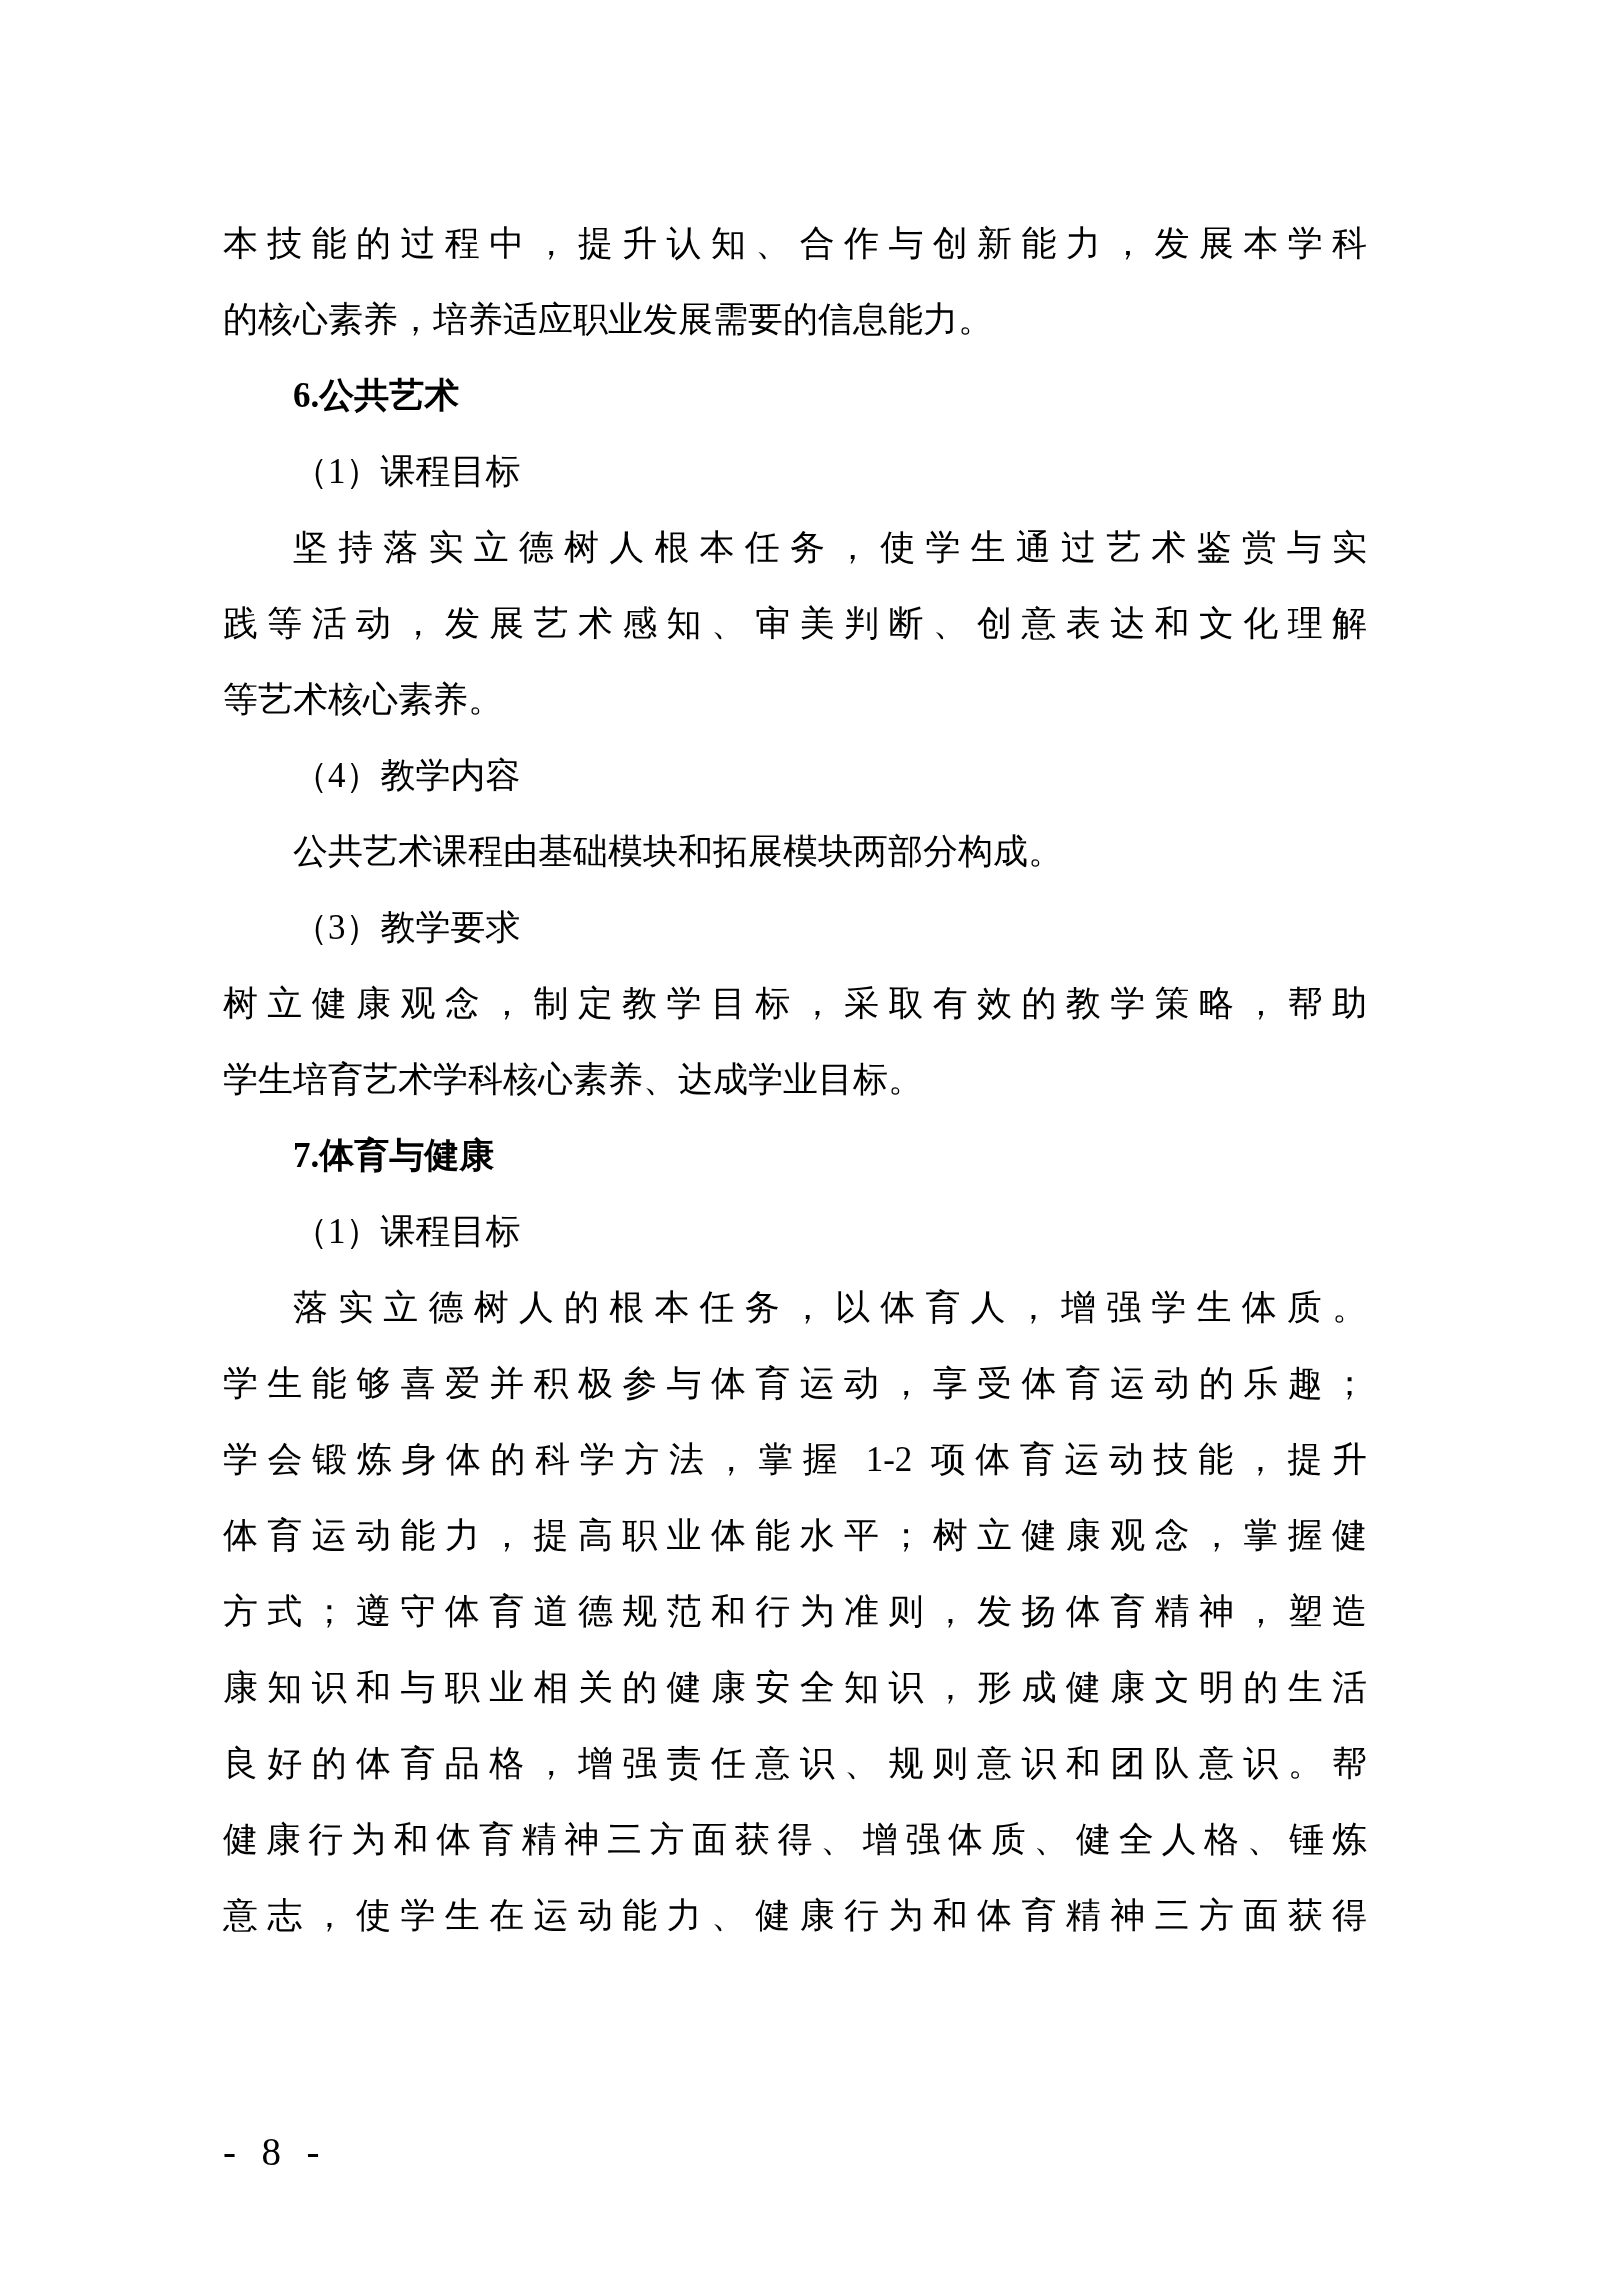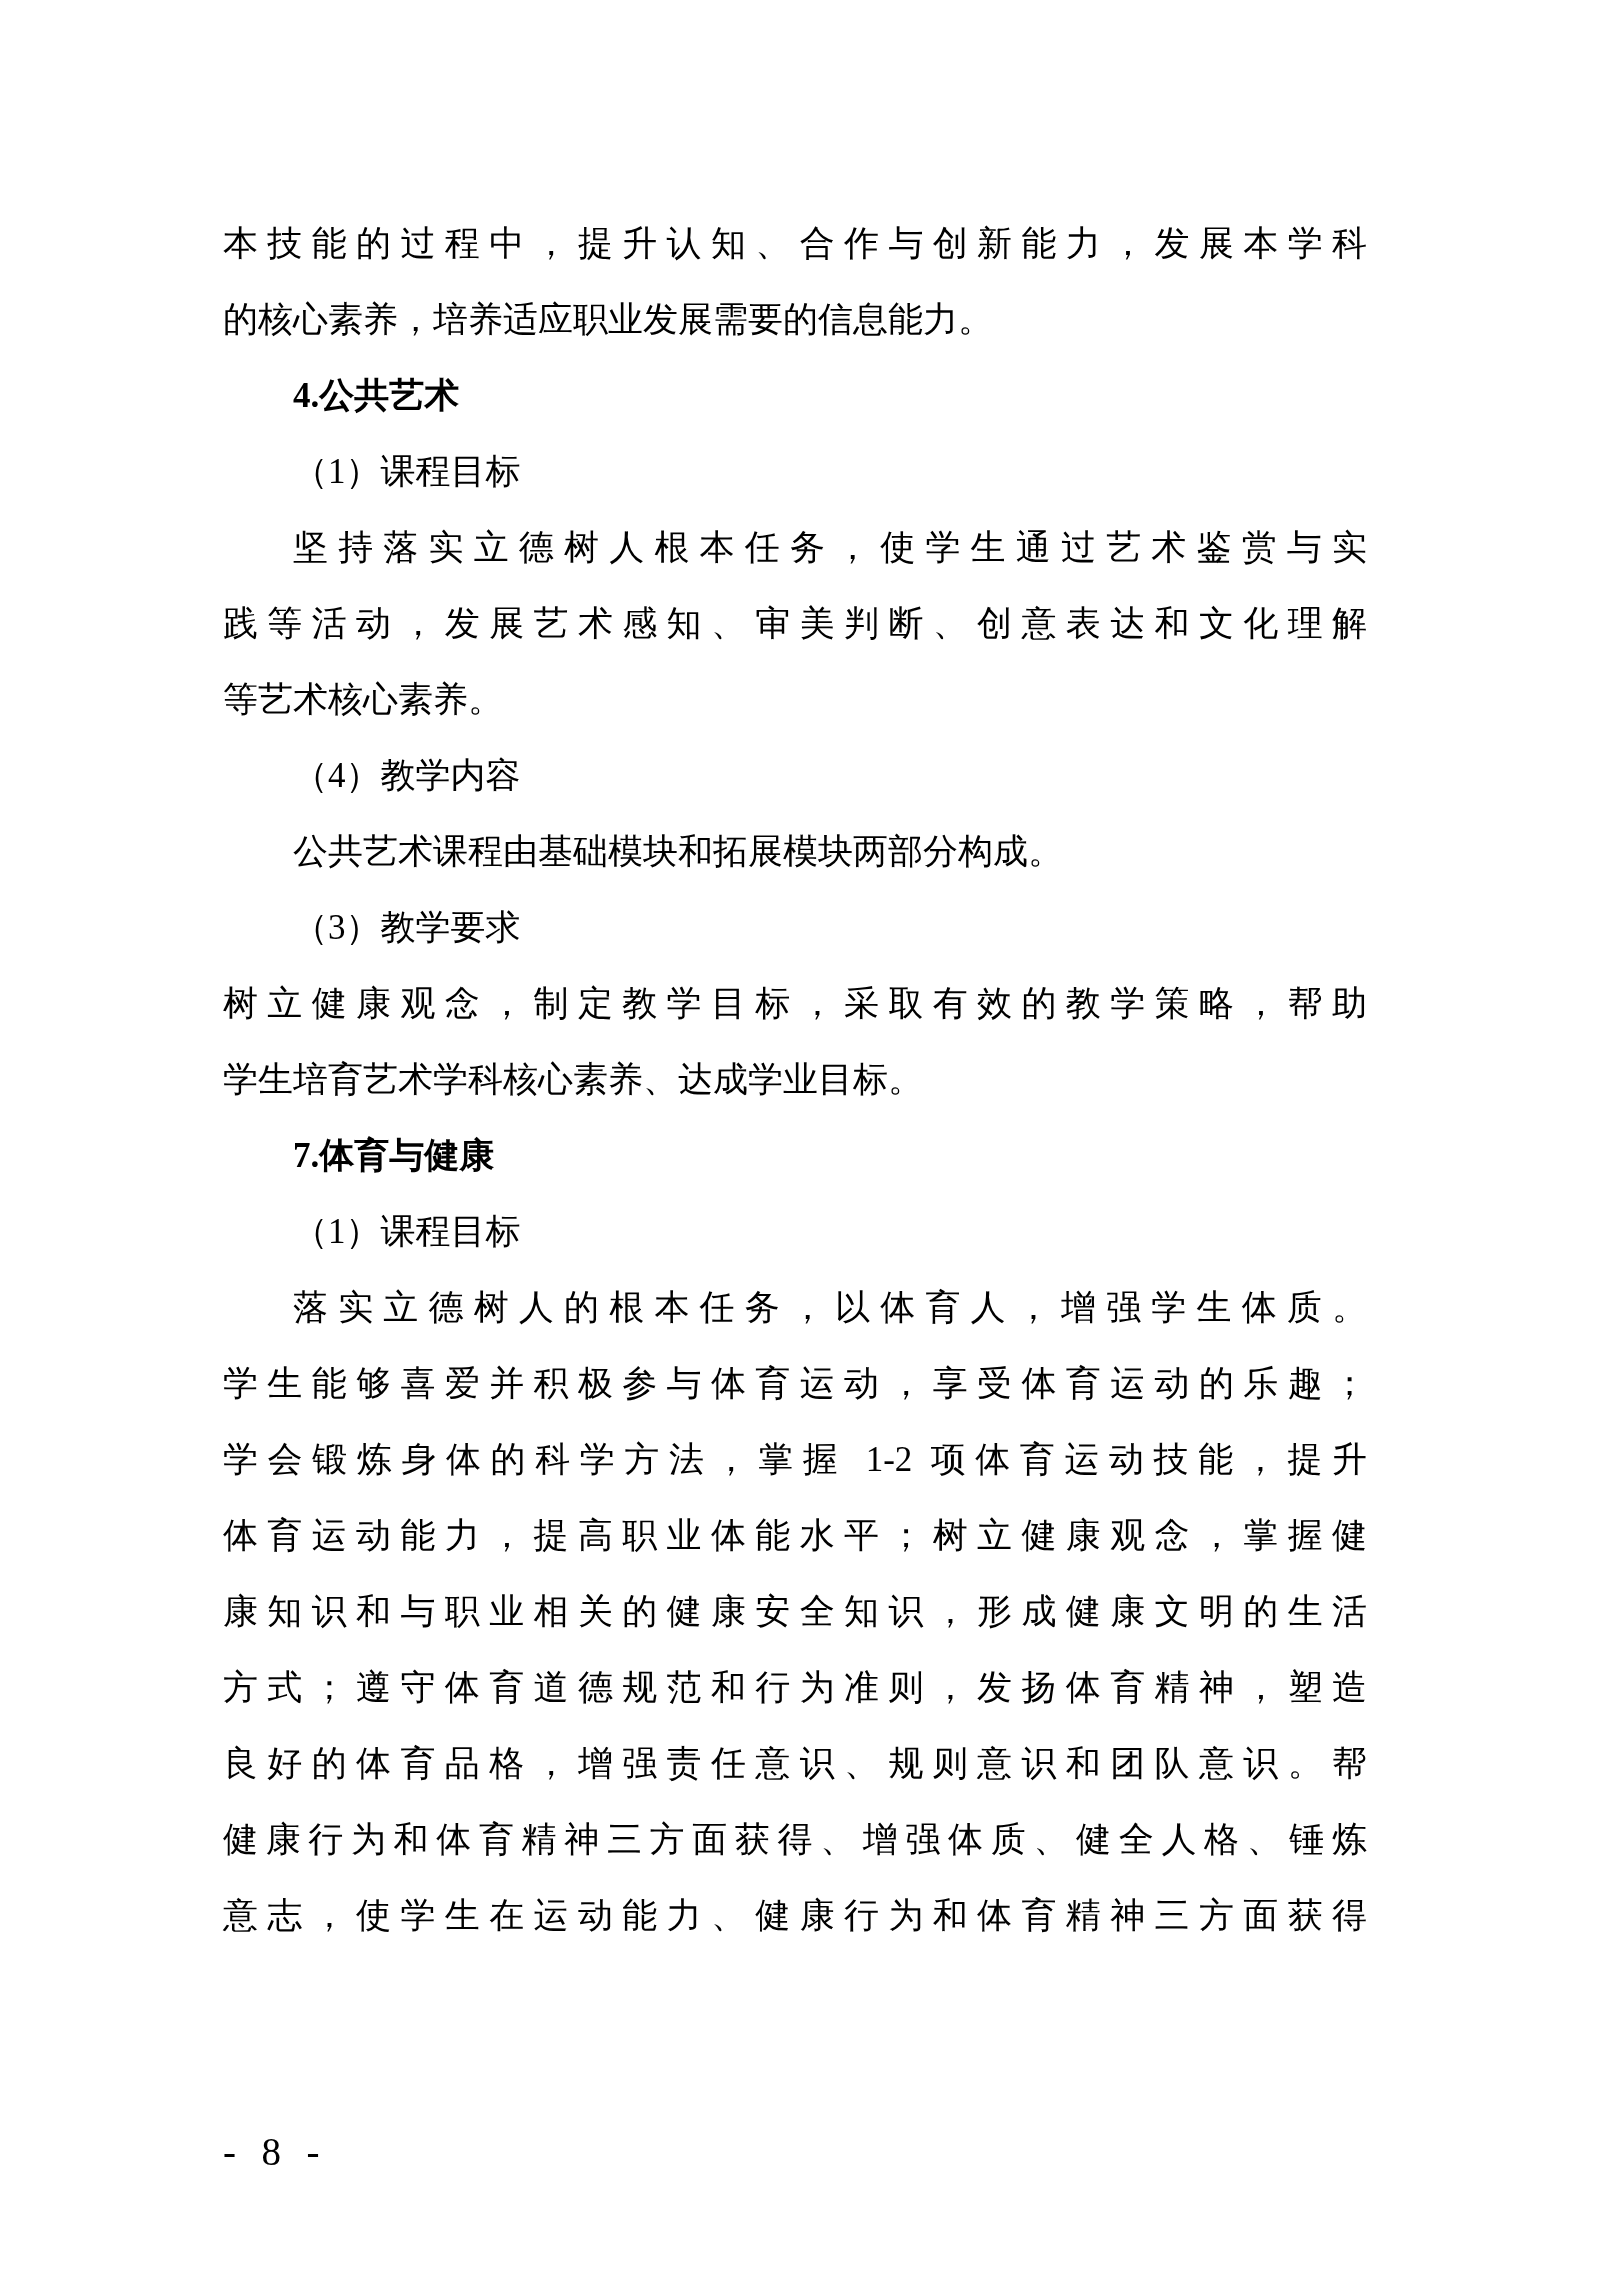--- a/index.html
+++ b/index.html
@@ -45,37 +45,37 @@
     word-spacing: 11.8px;
     letter-spacing: 2px;
   }
 </style>
 </head>
 <body>
 
 <div class="text-block">
   <div class="line full">本技能的过程中，提升认知、合作与创新能力，发展本学科</div>
   <div class="line">的核心素养，培养适应职业发展需要的信息能力。</div>
-  <div class="line heading indent">4.公共艺术</div>
+  <div class="line heading indent">6.公共艺术</div>
   <div class="line indent">（1）课程目标</div>
   <div class="line full indent">坚持落实立德树人根本任务，使学生通过艺术鉴赏与实</div>
   <div class="line full">践等活动，发展艺术感知、审美判断、创意表达和文化理解</div>
   <div class="line">等艺术核心素养。</div>
   <div class="line indent">（4）教学内容</div>
   <div class="line indent">公共艺术课程由基础模块和拓展模块两部分构成。</div>
   <div class="line indent">（3）教学要求</div>
   <div class="line full">树立健康观念，制定教学目标，采取有效的教学策略，帮助</div>
   <div class="line">学生培育艺术学科核心素养、达成学业目标。</div>
   <div class="line heading indent">7.体育与健康</div>
   <div class="line indent">（1）课程目标</div>
   <div class="line full indent">落实立德树人的根本任务，以体育人，增强学生体质。</div>
   <div class="line full">学生能够喜爱并积极参与体育运动，享受体育运动的乐趣；</div>
   <div class="line full">学会锻炼身体的科学方法，掌握 1-2 项体育运动技能，提升</div>
   <div class="line full">体育运动能力，提高职业体能水平；树立健康观念，掌握健</div>
+  <div class="line full">方式；遵守体育道德规范和行为准则，发扬体育精神，塑造</div>
   <div class="line full">康知识和与职业相关的健康安全知识，形成健康文明的生活</div>
-  <div class="line full">方式；遵守体育道德规范和行为准则，发扬体育精神，塑造</div>
   <div class="line full">良好的体育品格，增强责任意识、规则意识和团队意识。帮</div>
   <div class="line full">健康行为和体育精神三方面获得、增强体质、健全人格、锤炼</div>
   <div class="line full">意志，使学生在运动能力、健康行为和体育精神三方面获得</div>
 </div>
 
 <div class="page-num">- 8 -</div>
 
 
 </body></html>

